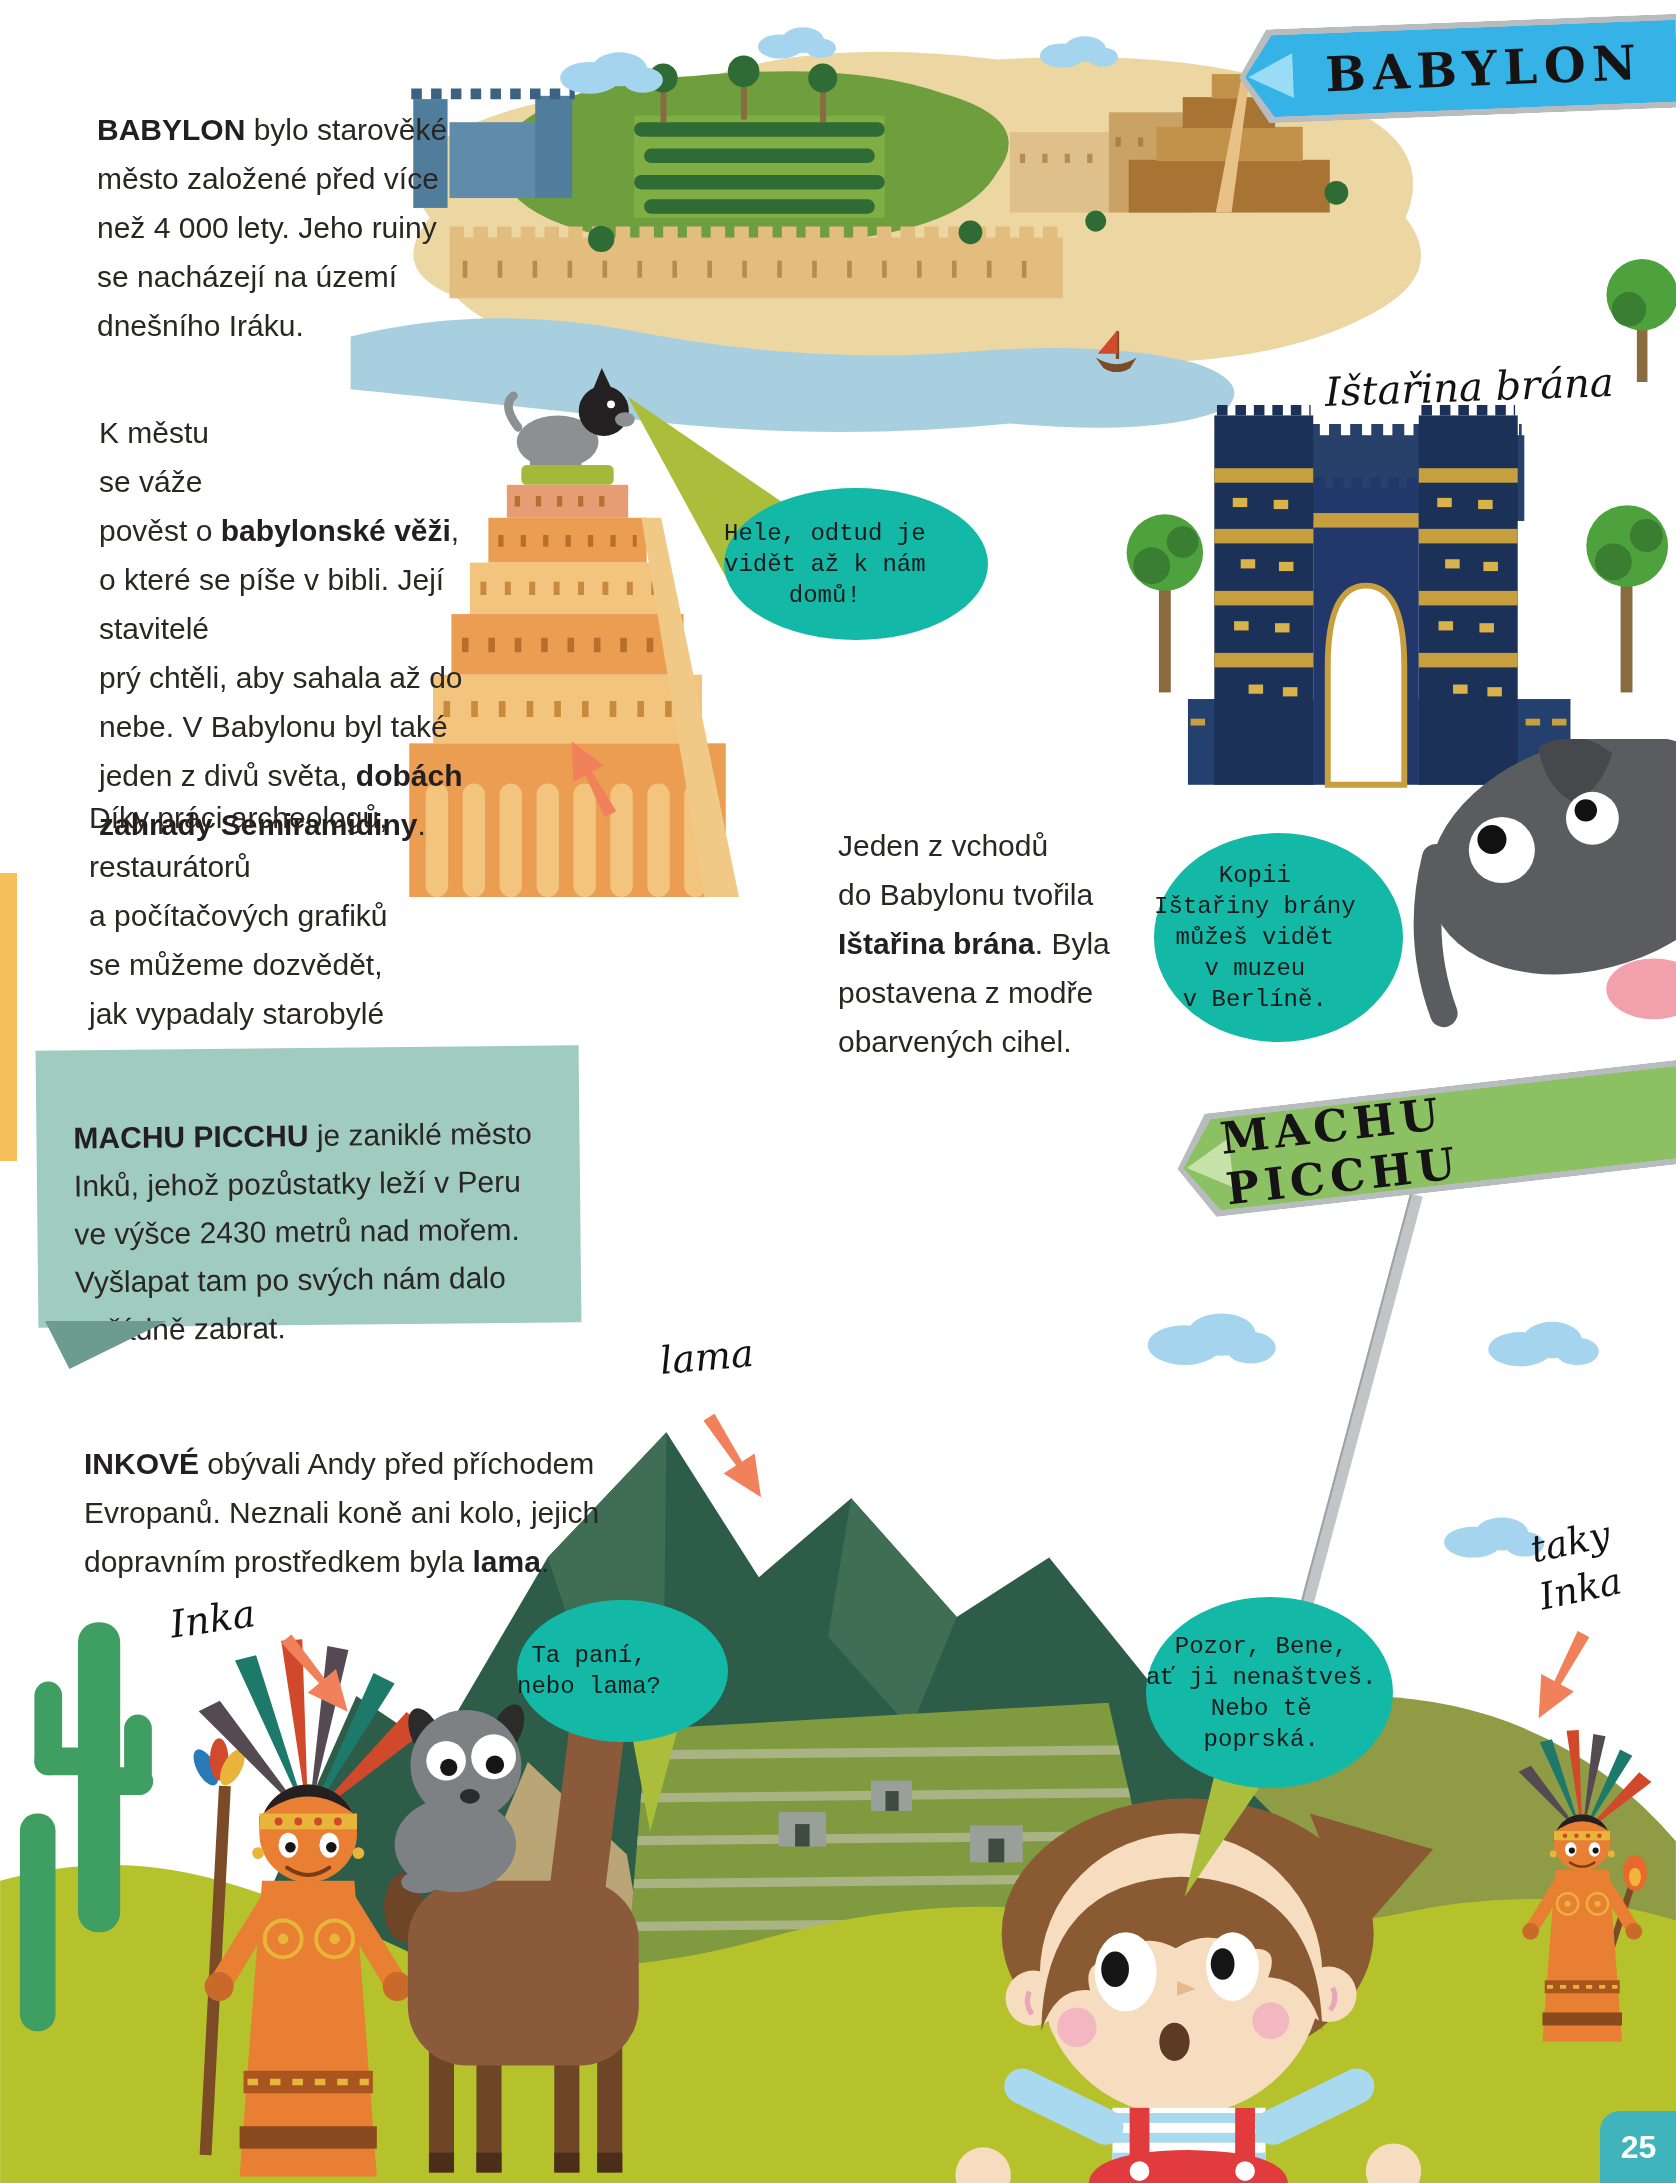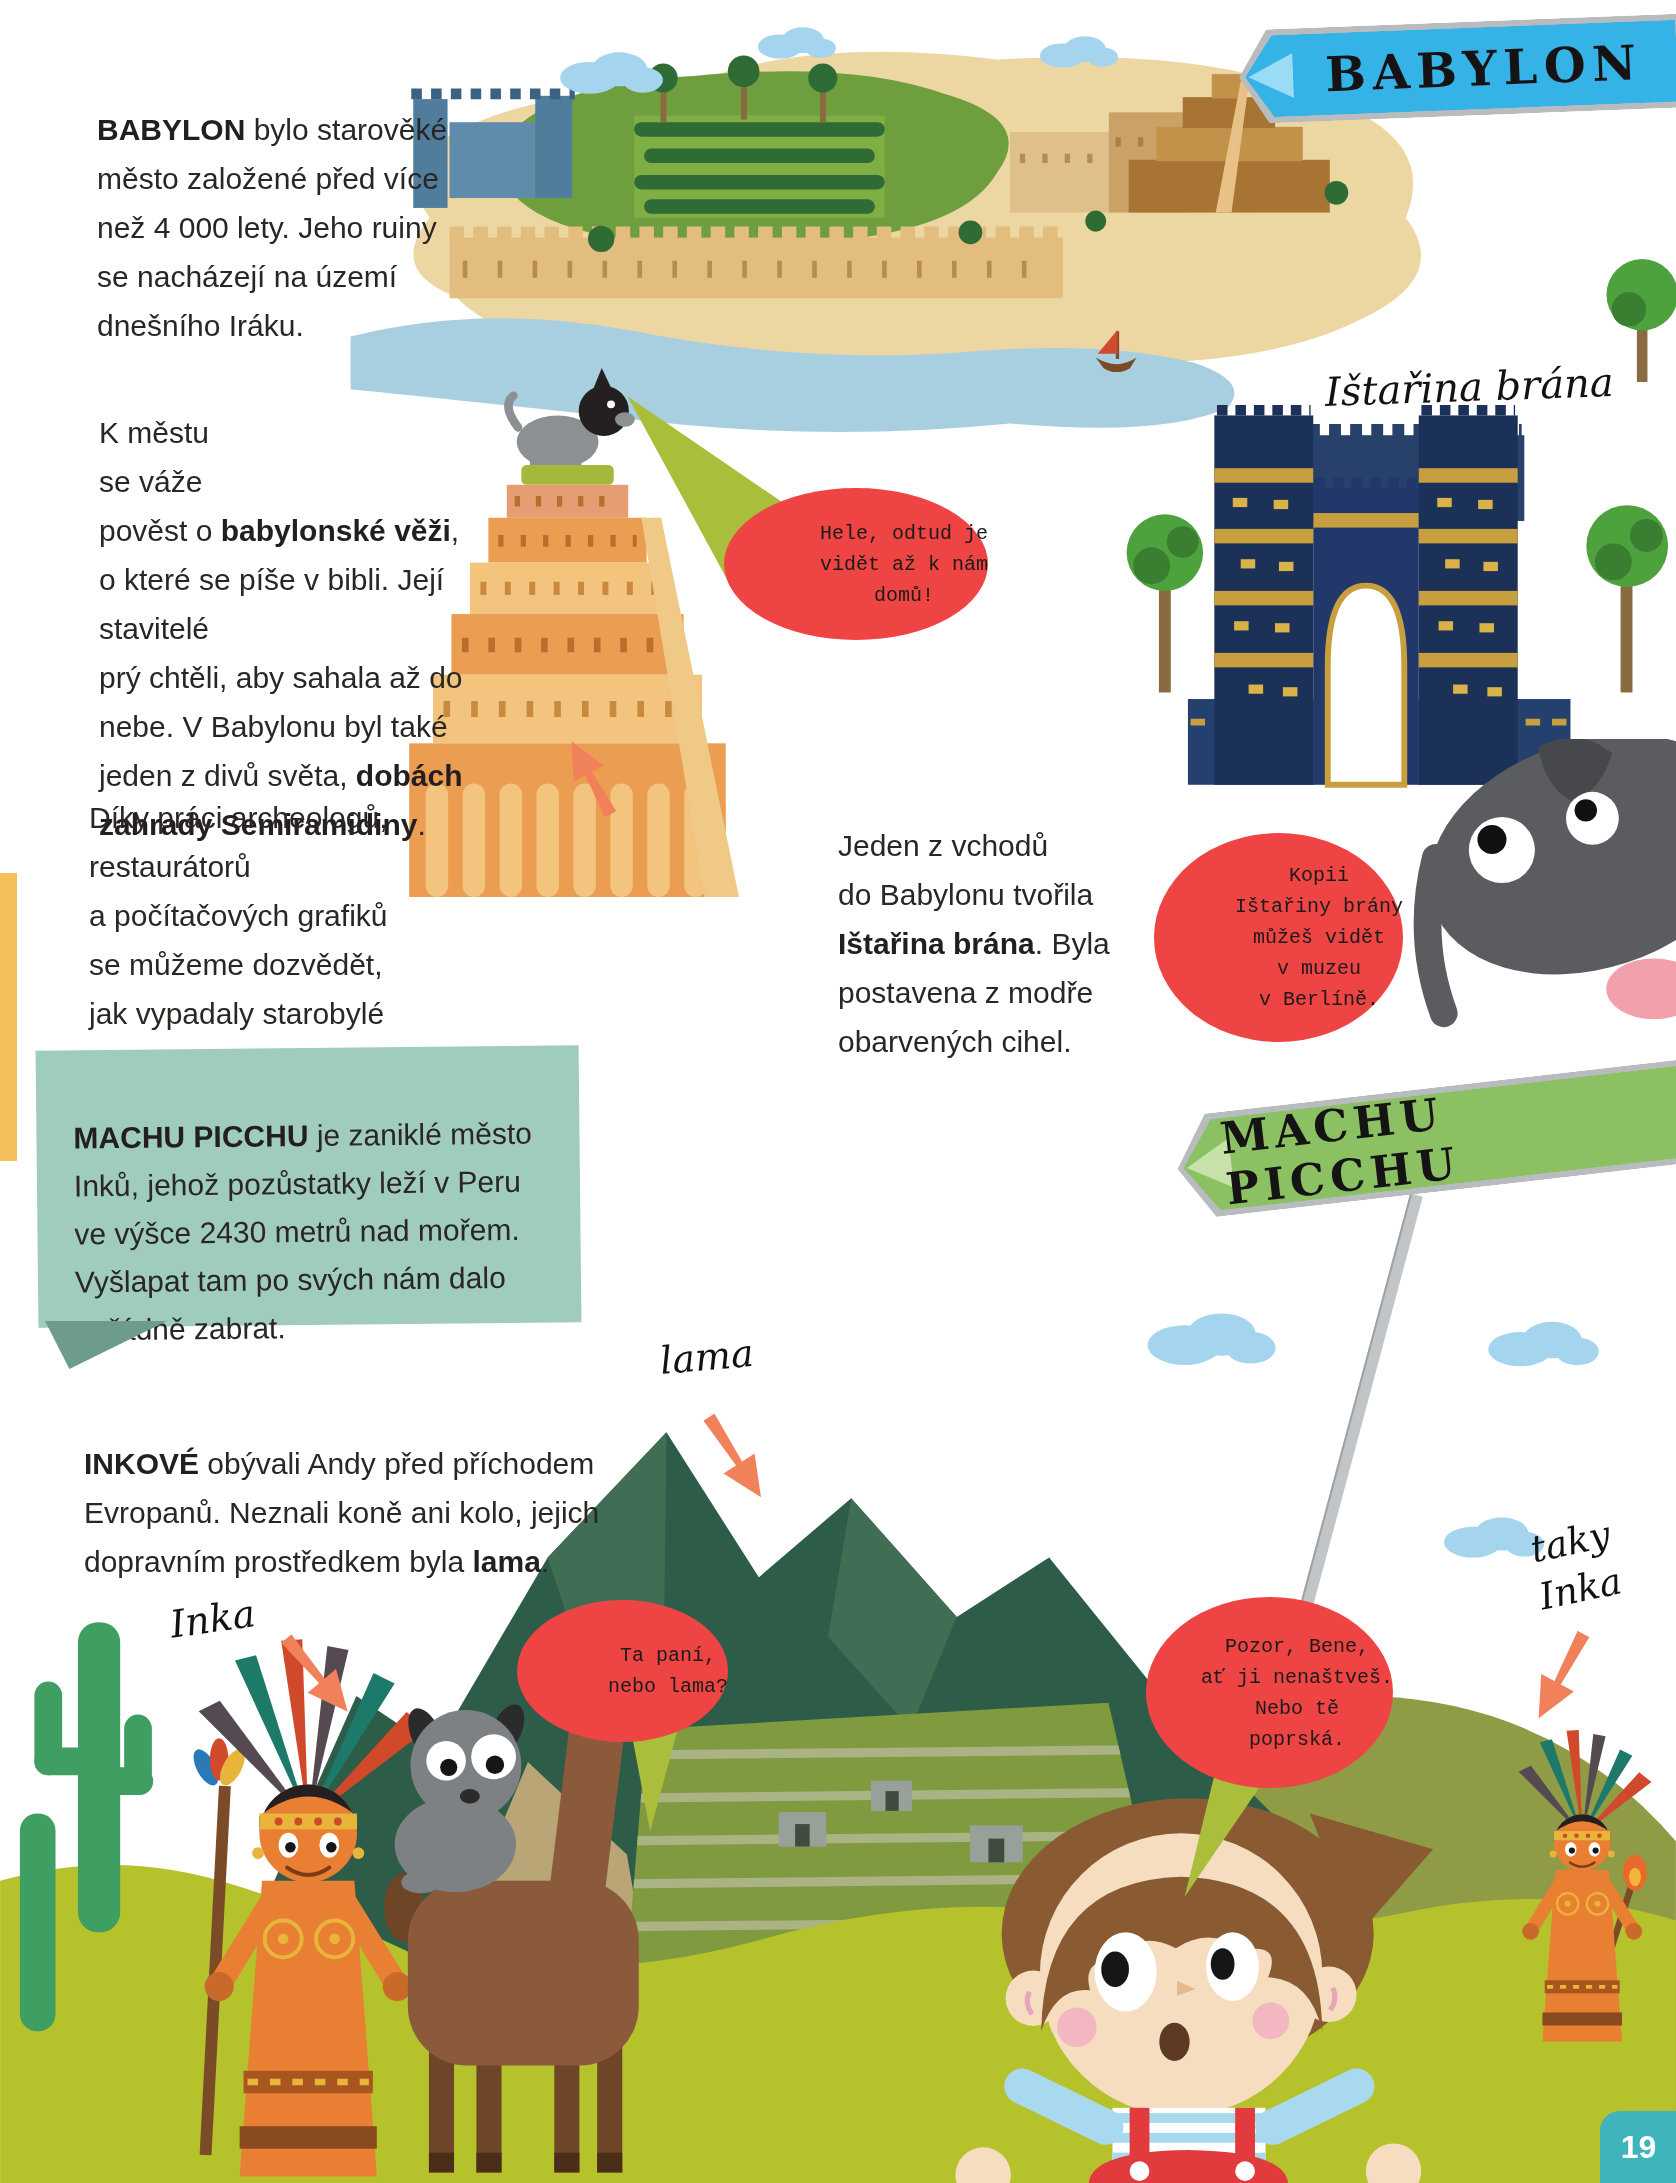--- a/index.html
+++ b/index.html
@@ -1,22 +1,22 @@
 <!DOCTYPE html>
 <html style="font-size:10.6px"><head>
 <meta charset="utf-8">
 <style>
   html,body{margin:0;padding:0;background:#ffffff;}
   .page{position:relative;width:1676px;height:2183px;background:#ffffff;overflow:hidden;
         font-family:"Liberation Sans",sans-serif;}
   .abs{position:absolute;}
   .para{font-size:30px;line-height:49px;color:#2a2624;white-space:pre-line;}
   .para b{font-weight:700;color:#231f20;}
-  .bubble{background:#ef4444;border-radius:50%;display:flex;align-items:center;justify-content:flex-end;
-          text-align:center;font-family:"Liberation Mono",monospace;font-size:20px;line-height:31px;
+  .bubble{background:#14b8a6;border-radius:50%;display:flex;align-items:center;justify-content:flex-start;
+          text-align:center;font-family:"Liberation Mono",monospace;font-size:24px;line-height:31px;
           color:#1b1b1b;white-space:pre-line;}
   .script{font-family:"DejaVu Serif",serif;font-style:italic;color:#121212;white-space:pre-line;}
   .sign{display:flex;align-items:center;justify-content:center;}
   .sign .plate{position:absolute;inset:0;clip-path:polygon(0 50%,6.5% 0,100% 0,100% 100%,6.5% 100%);background:#b9bcbe;}
   .sign .face{position:absolute;inset:6px;clip-path:polygon(0 50%,6.5% 0,100% 0,100% 100%,6.5% 100%);}
   .sign .tip{position:absolute;left:9.2px;top:26%;width:45px;height:48%;clip-path:polygon(0 50%,100% 0,100% 100%);}
   .sign .txt{position:relative;font-family:"DejaVu Serif",serif;font-weight:700;font-size:48px;
              letter-spacing:6.6px;color:#151313;padding-left:46px;}
   .badge{background:#3fb4bc;border-top-left-radius:20px;display:flex;align-items:center;justify-content:center;
          color:#ffffff;font-weight:700;font-size:32px;}
@@ -539,17 +539,17 @@
 poprská.</span>
   </div>
 
   <p class="abs para" style="left:84px;top:1390px;width:568px;margin:0;">
     <b>INKOVÉ</b><span> obývali Andy před příchodem
 Evropanů. Neznali koně ani kolo, jejich
 dopravním prostředkem byla </span><b>lama</b><span>.</span>
   </p>
 
   <div class="abs badge" style="left:1600px;top:2111px;width:77px;height:73px;">
-    <span>19</span>
+    <span>25</span>
   </div>
 
 </div>
 
 
 </body></html>

